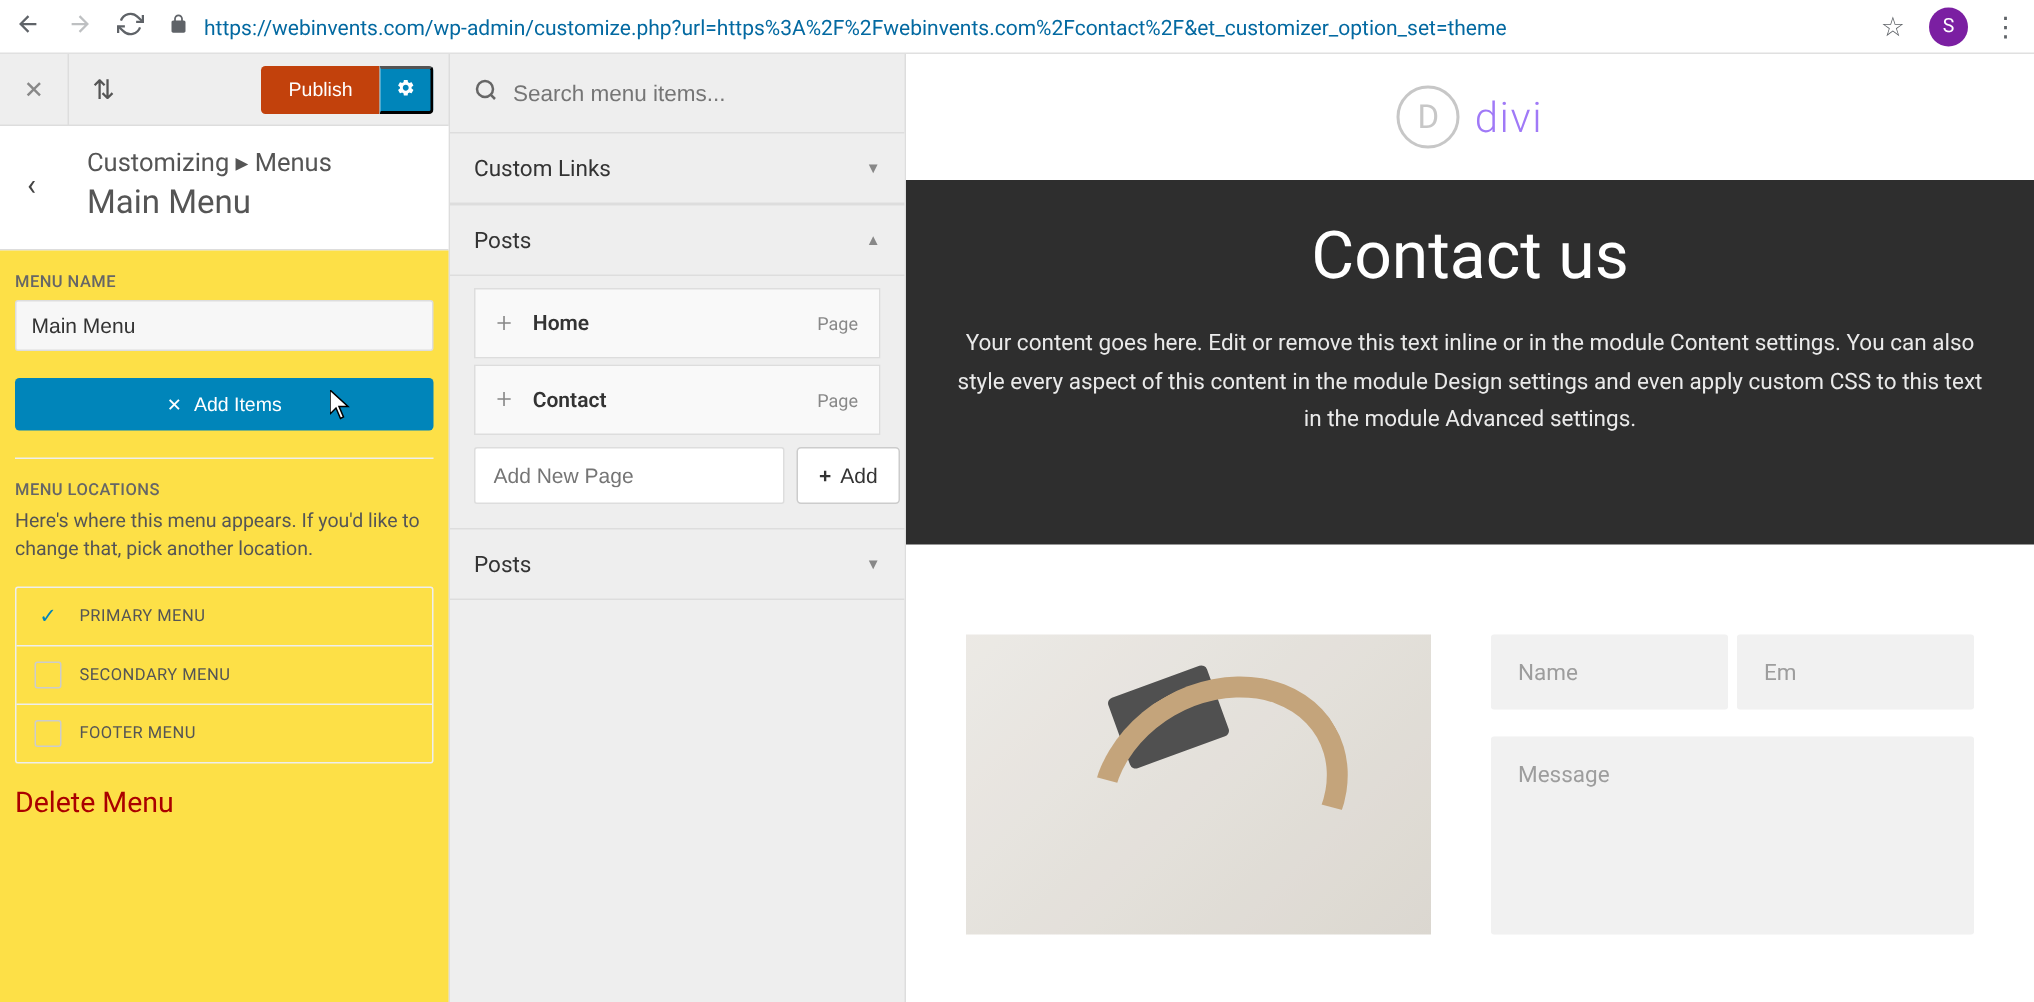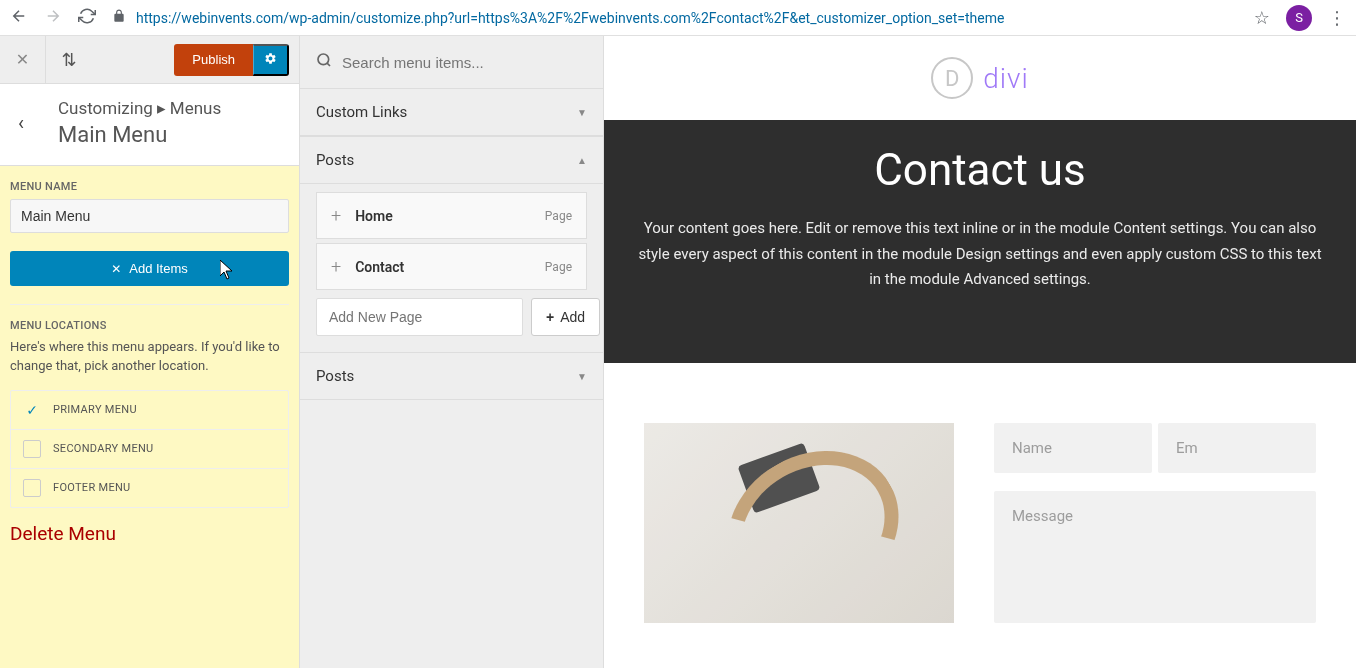--- a/index.html
+++ b/index.html
@@ -26,21 +26,21 @@
     .swap-btn { width: 46px; height: 48px; display: flex; align-items: center; justify-content: center; color: #555; cursor: pointer; font-size: 18px; }
     .publish-area { margin-left: auto; display: flex; margin-right: 10px; }
     .publish-btn { background: #c2410c; color: #fff; padding: 6px 18px; border-radius: 3px 0 0 3px; font-size: 13px; cursor: pointer; border: none; }
     .publish-gear { background: #0085ba; color: #fff; padding: 6px 10px; border-radius: 0 3px 3px 0; border-left: 1px solid rgba(255,255,255,0.3); cursor: pointer; font-size: 13px; }
 
     .breadcrumb-row { display: flex; align-items: center; padding: 14px 18px 18px; border-bottom: 1px solid #ddd; background: #fff; margin-bottom: 0; }
     .back-chevron { width: 30px; font-size: 20px; color: #444; cursor: pointer; margin-right: 10px; }
     .breadcrumb-text { font-size: 17px; color: #555; }
     .section-title { font-size: 22px; color: #555; font-weight: 400; margin-top: 4px; }
 
-    .sidebar-content { background: #fef9c3; padding: 14px 10px; flex: 1; overflow-y: auto; }
+    .sidebar-content { background: #fde047; padding: 14px 10px; flex: 1; overflow-y: auto; }
     .field-label { font-size: 11px; color: #666; font-weight: 500; letter-spacing: 0.3px; margin-bottom: 6px; }
     .text-input { width: 100%; padding: 8px 10px; border: 1px solid #ddd; background: #f7f7f7; font-size: 14px; color: #333; border-radius: 2px; }
 
     .add-items-btn { width: 100%; background: #0085ba; color: #fff; border: none; padding: 10px; margin-top: 18px; border-radius: 3px; cursor: pointer; font-size: 13px; display: flex; align-items: center; justify-content: center; gap: 8px; }
     .btn-icon-x { font-size: 12px; }
 
     .divider-line { border-top: 1px solid #eee; margin: 18px 0 14px; }
 
     .locations-desc { font-size: 13px; color: #555; line-height: 1.45; margin-bottom: 14px; }
 

